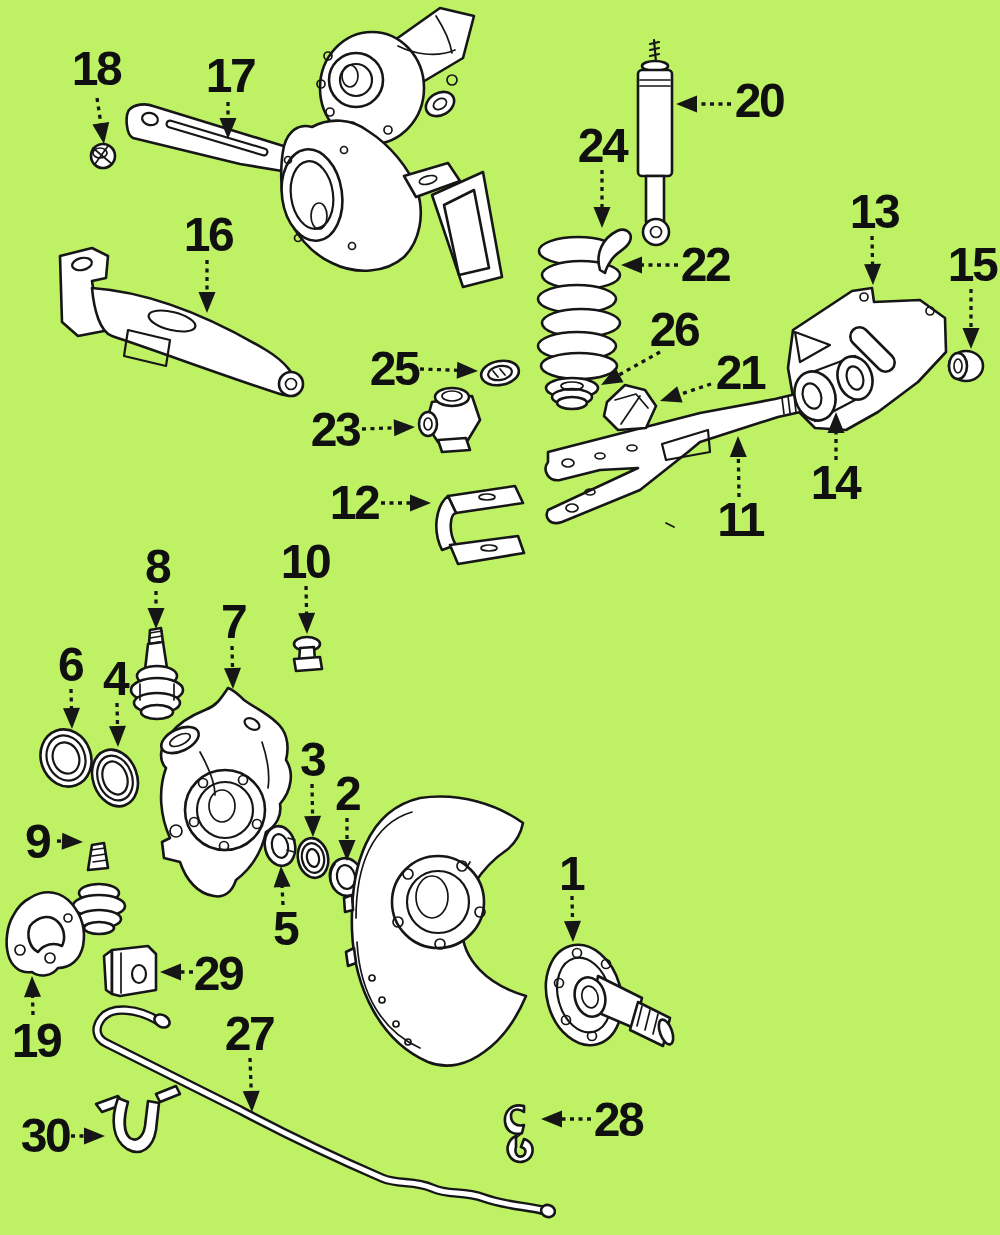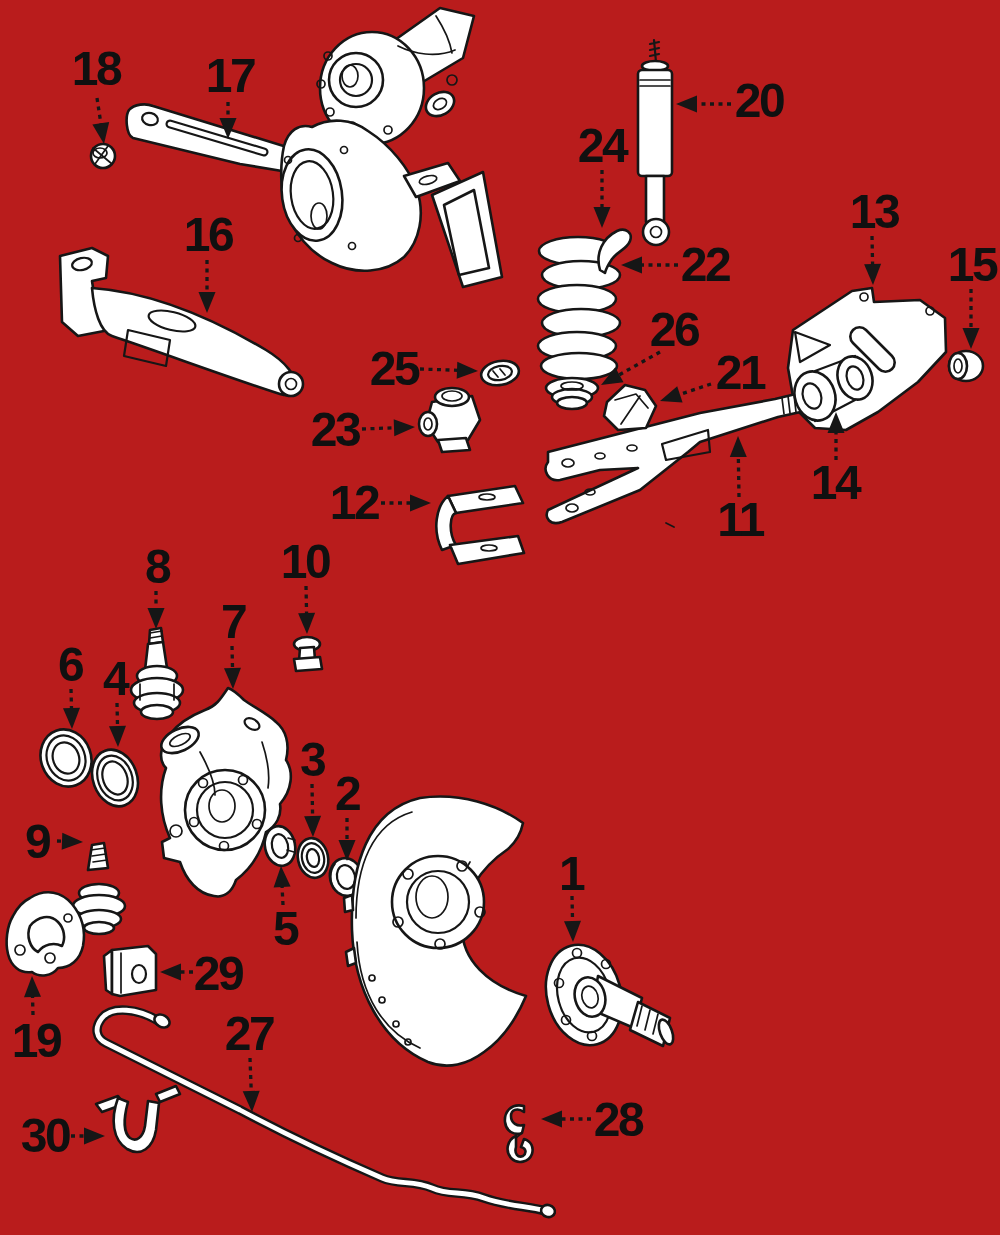--- a/index.html
+++ b/index.html
@@ -1,17 +1,17 @@
 <!DOCTYPE html>
 <html><head>
 <meta charset="utf-8">
 <style>
   html,body { margin:0; padding:0; background:#e8e8e8; }
   .canvas {
-    position:relative; width:1000px; height:1235px; background:#b91c1c;
+    position:relative; width:1000px; height:1235px; background:#bef264;
     font-family:"Liberation Sans", sans-serif; overflow:hidden;
   }
   svg { display:block; }
   .p  { fill:#ffffff; stroke:#161616; stroke-width:2.6; stroke-linejoin:round; stroke-linecap:round; }
   .ln { fill:none; stroke:#161616; stroke-width:2.2; stroke-linejoin:round; stroke-linecap:round; }
   .thin { stroke-width:1.7; }
   .bar-o { fill:none; stroke:#161616; stroke-width:9.5; stroke-linecap:round; }
   .bar-i { fill:none; stroke:#ffffff; stroke-width:4.8; stroke-linecap:round; }
   .leader { stroke:#161616; stroke-width:3.3; fill:none; stroke-dasharray:4 4.5; }
   .arrowhead { fill:#161616; stroke:none; }

